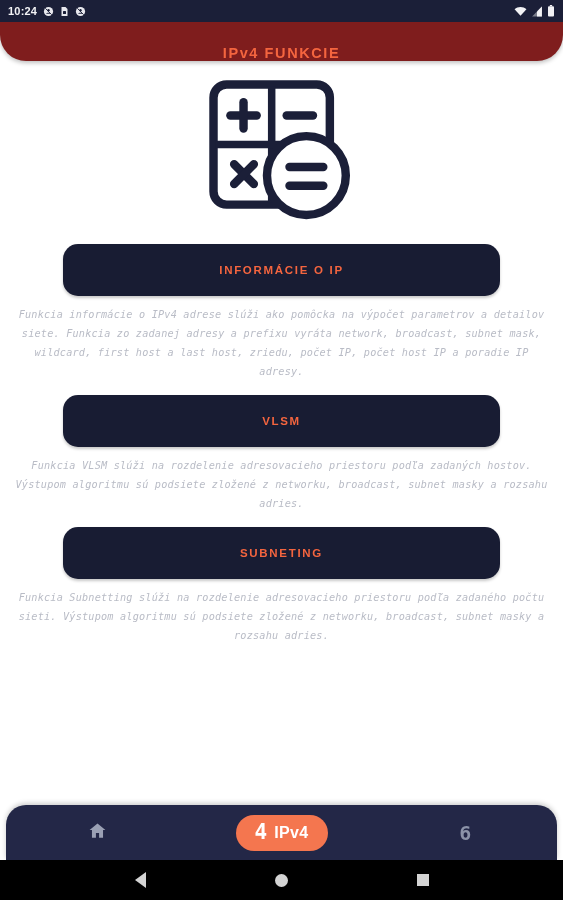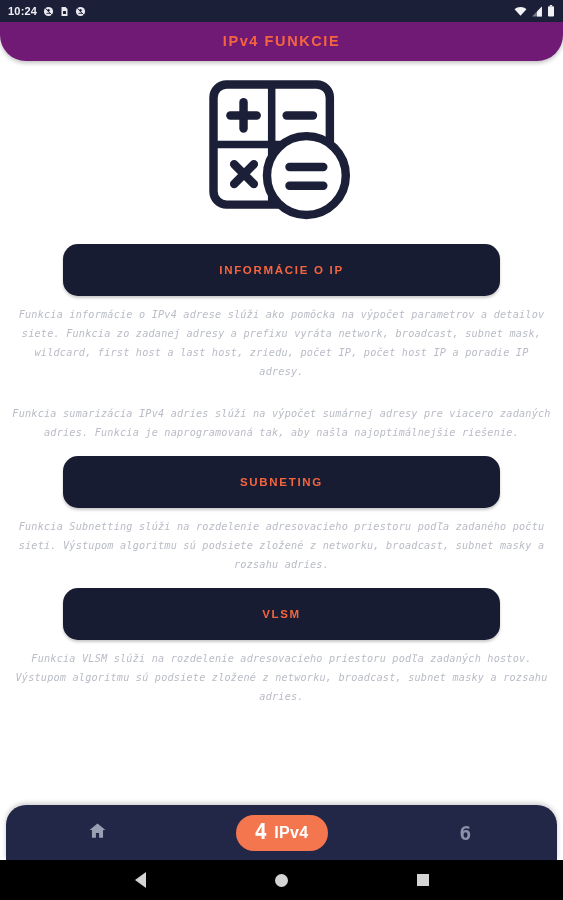--- a/index.html
+++ b/index.html
@@ -35,26 +35,26 @@
     position: relative;
     z-index: 5;
   }
   .status-left { display: flex; align-items: center; gap: 6px; }
   .status-time { font-size: 11px; font-weight: bold; color: #f2f2f5; }
   .status-right { margin-left: auto; display: flex; align-items: center; gap: 4px; }
   .sicon { display: inline-flex; align-items: center; justify-content: center; }
 
   
   .header {
-    background: #701a75;
+    background: #7f1d1d;
     border-bottom-left-radius: 26px;
     border-bottom-right-radius: 26px;
     height: 40px;
     display: flex;
-    align-items: center;
+    align-items: flex-end;
     justify-content: center;
     flex: 0 0 auto;
     box-shadow: 0 2px 4px rgba(0,0,0,0.25);
     position: relative;
     z-index: 4;
     margin-top: -1px;
   }
   .header-title {
     color: #f4653f;
     font-size: 14.5px;
@@ -262,31 +262,30 @@
         <line x1="93" y1="116" x2="129" y2="116" stroke="#1b1f38" stroke-width="9" stroke-linecap="round"></line>
       </svg>
     </div>
 
     <div class="section">
       <button class="func-button">INFORMÁCIE O IP</button>
       <p class="func-desc">Funkcia informácie o IPv4 adrese slúži ako pomôcka na výpočet parametrov a detailov siete. Funkcia zo zadanej adresy a prefixu vyráta network, broadcast, subnet mask, wildcard, first host a last host, zriedu, počet IP, počet host IP a poradie IP adresy.</p>
     </div>
 
     <div class="section">
-      <p class="func-desc">Funkcia sumarizácia IPv4 adries slúži na výpočet sumárnej adresy pre viacero zadaných adries. Funkcia je naprogramovaná tak, aby našla najoptimálnejšie riešenie.</p>
+    </div>
+
+    <div class="section">
+      <button class="func-button">VLSM</button>
+      <p class="func-desc">Funkcia VLSM slúži na rozdelenie adresovacieho priestoru podľa zadaných hostov. Výstupom algoritmu sú podsiete zložené z networku, broadcast, subnet masky a rozsahu adries.</p>
     </div>
 
     <div class="section">
       <button class="func-button">SUBNETING</button>
       <p class="func-desc">Funkcia Subnetting slúži na rozdelenie adresovacieho priestoru podľa zadaného počtu sieti. Výstupom algoritmu sú podsiete zložené z networku, broadcast, subnet masky a rozsahu adries.</p>
-    </div>
-
-    <div class="section">
-      <button class="func-button">VLSM</button>
-      <p class="func-desc">Funkcia VLSM slúži na rozdelenie adresovacieho priestoru podľa zadaných hostov. Výstupom algoritmu sú podsiete zložené z networku, broadcast, subnet masky a rozsahu adries.</p>
     </div>
 
   </div>
 
   <div class="bottom-nav">
     <div class="nav-item">
       <span>
         <svg width="19" height="19" viewBox="0 0 24 24">
             <path d="M12 3 L22 11.5 h-3 V21 h-5 v-6 h-4 v6 H5 v-9.5 H2 Z" fill="#9aa0b4"></path>
           </svg>

